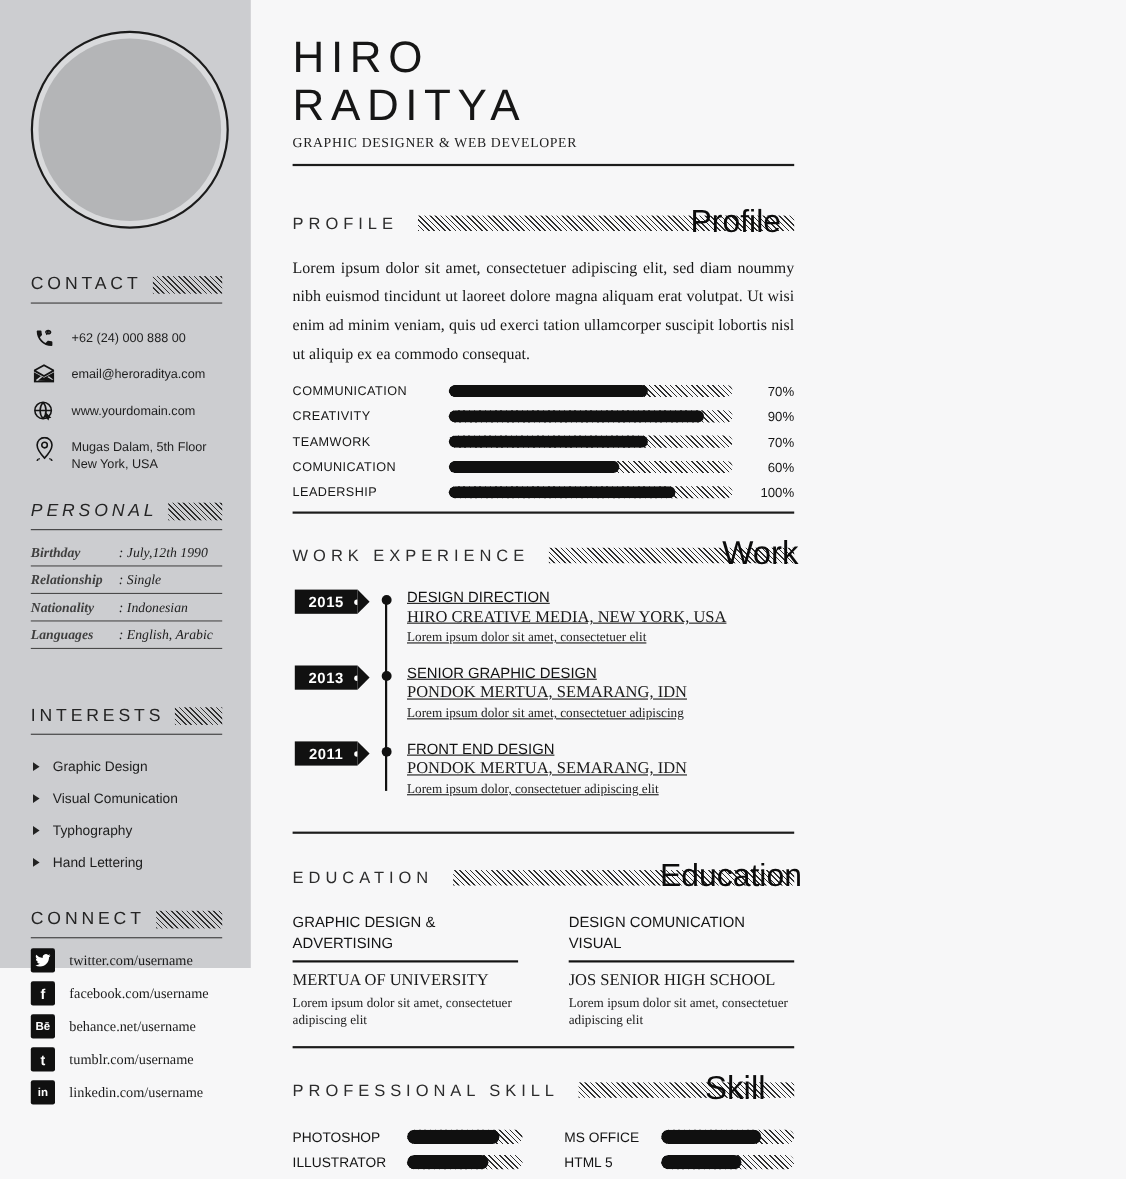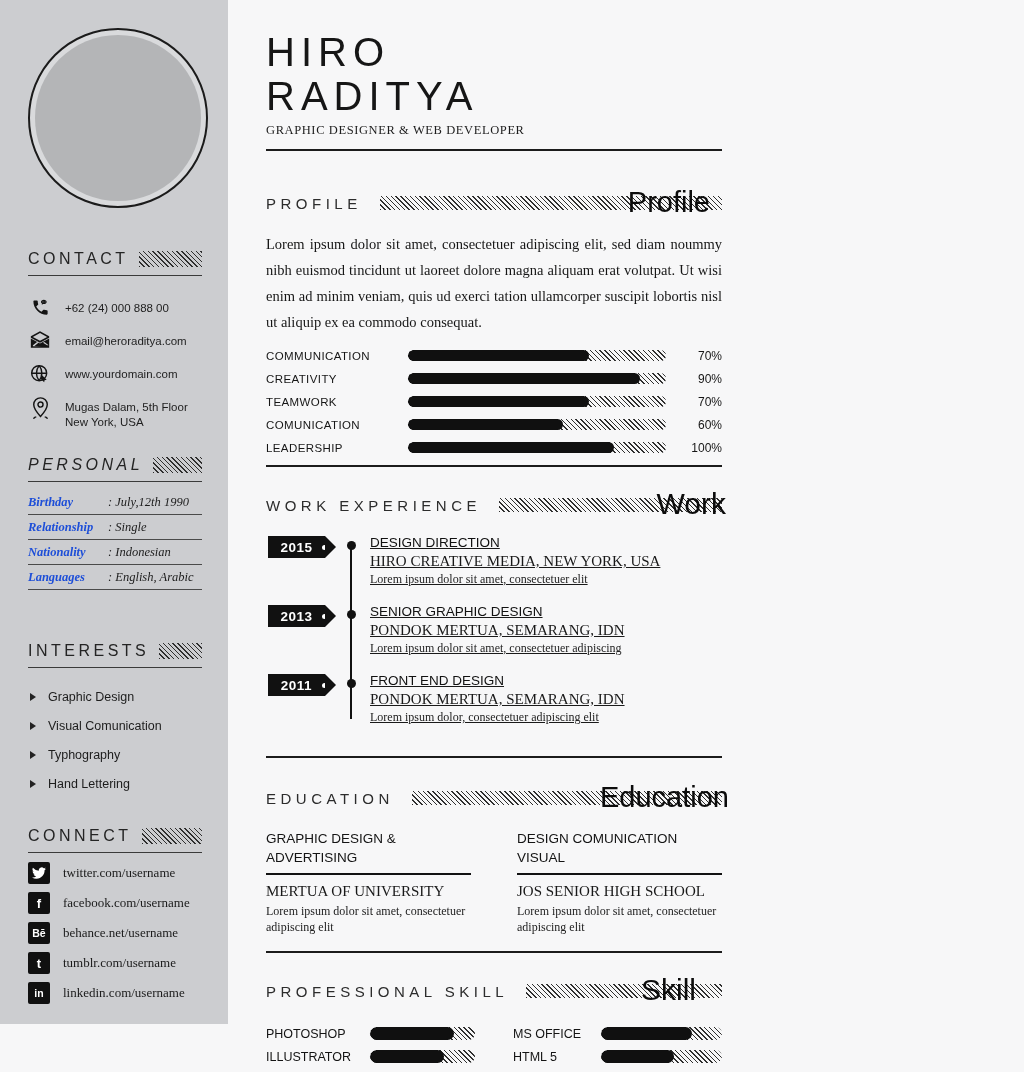--- a/index.html
+++ b/index.html
@@ -4,40 +4,40 @@
 <style>
   * { margin:0; padding:0; box-sizing:border-box; }
   html,body { width:1024px; }
   body { font-family:"Liberation Sans", sans-serif; color:#1a1a1a; }
   .page { position:relative; width:1024px; height:1072px; background:#f7f7f8; overflow:hidden; }
 
   
   .hatch { background-image:repeating-linear-gradient(45deg,#2f2f2f 0,#2f2f2f 1px,transparent 1px,transparent 3.4px); }
 
   
-  .sidebar { position:absolute; left:0; top:0; width:228px; height:1024px; background:#cccdd0; padding:0 26px 0 28px; }
+  .sidebar { position:absolute; left:0; top:0; width:228px; height:880px; background:#cccdd0; padding:0 26px 0 28px; }
   .photo-outer { width:180px; height:180px; margin:28px auto 0; border:2px solid #1b1b1b; border-radius:50%;
                  background:#d9dadc; display:flex; align-items:center; justify-content:center; }
   .photo-inner { width:166px; height:166px; border-radius:50%; background:#b4b5b7; }
 
   .side-head { display:flex; align-items:center; }
   .side-title { font-size:16px; letter-spacing:3.5px; color:#242424; white-space:nowrap; }
   .side-swatch { flex:1; height:16px; margin-left:10px; }
   .side-rule { border-bottom:1.5px solid #3a3a3a; margin-top:7px; }
 
   .contact-sec { margin-top:42px; }
   .contact-list { margin-top:22px; }
   .c-row { display:flex; align-items:flex-start; margin-bottom:13px; min-height:20px; }
   .c-icon { width:24px; flex:0 0 24px; margin-right:13px; display:flex; justify-content:center; }
   .c-text { font-size:11.5px; color:#1e1e1e; line-height:15px; padding-top:3px; }
 
   .personal-sec { margin-top:26px;font-style:italic; }
   .p-table { margin-top:8px; font-family:"Liberation Serif", serif; }
   .p-row { display:flex; padding:5px 0 4px; border-bottom:1px solid #4a4a4a; font-size:12.5px; }
-  .p-label { font-weight:bold; width:80px; flex:0 0 80px; color:#1d4ed8; }
+  .p-label { font-weight:bold; width:80px; flex:0 0 80px; color:#404040; }
   .p-value { color:#1c1c1c; }
 
   .interests-sec { margin-top:52px; }
   .i-list { margin-top:22px; }
   .i-row { display:flex; align-items:center; margin-bottom:15px; font-size:12.5px; color:#1d1d1d; }
   .tri { width:0; height:0; border-left:6px solid #222; border-top:4px solid transparent; border-bottom:4px solid transparent; margin:0 12px 0 2px; }
 
   .connect-sec { margin-top:36px; }
   .s-list { margin-top:7px; }
   .s-row { display:flex; align-items:center; margin-bottom:4px; min-height:26px; }

